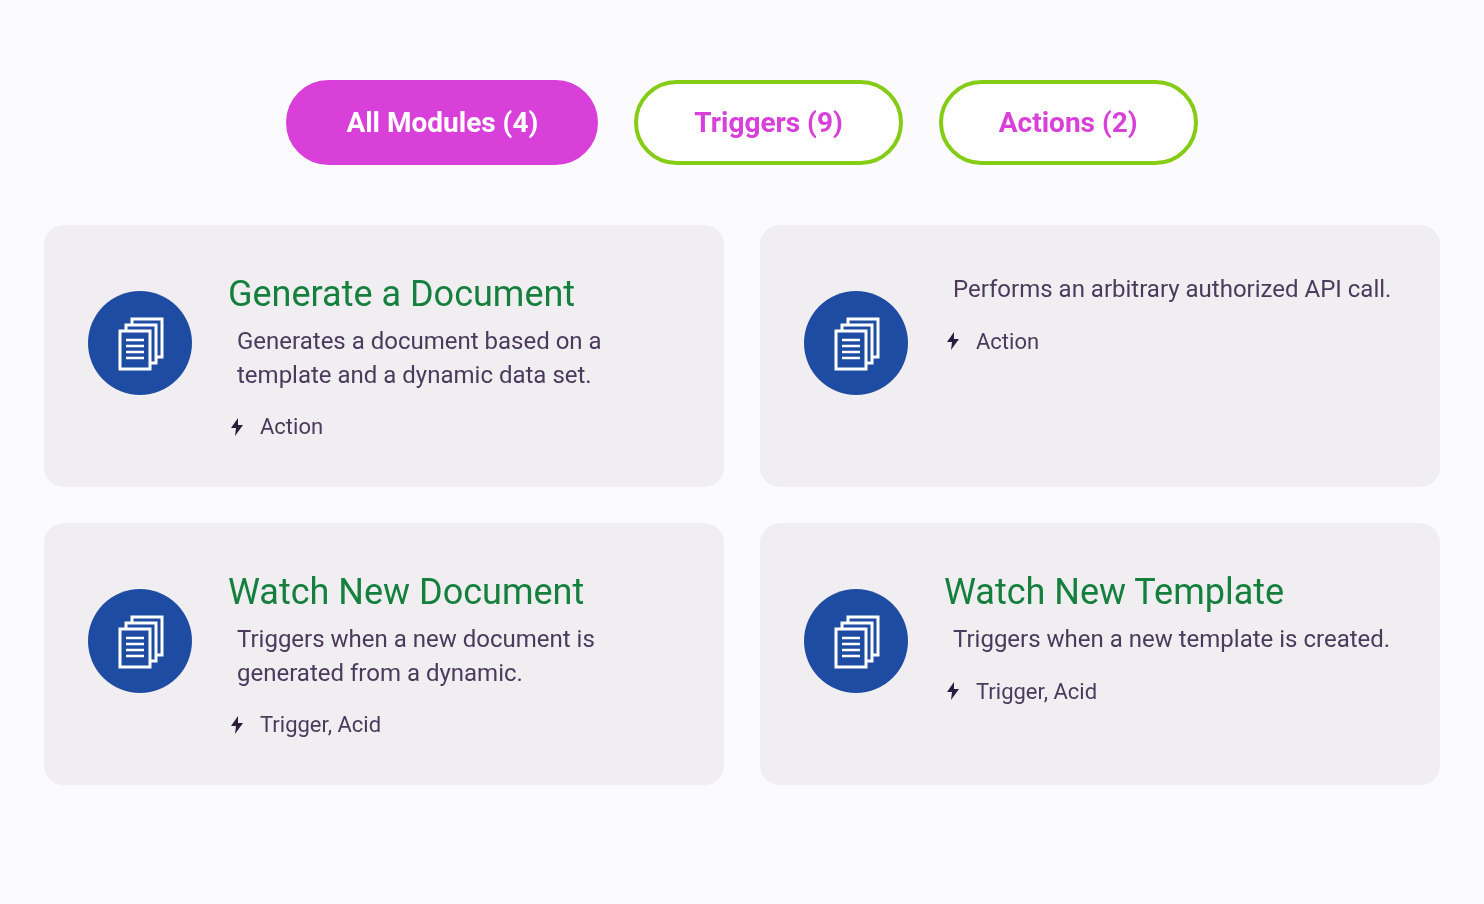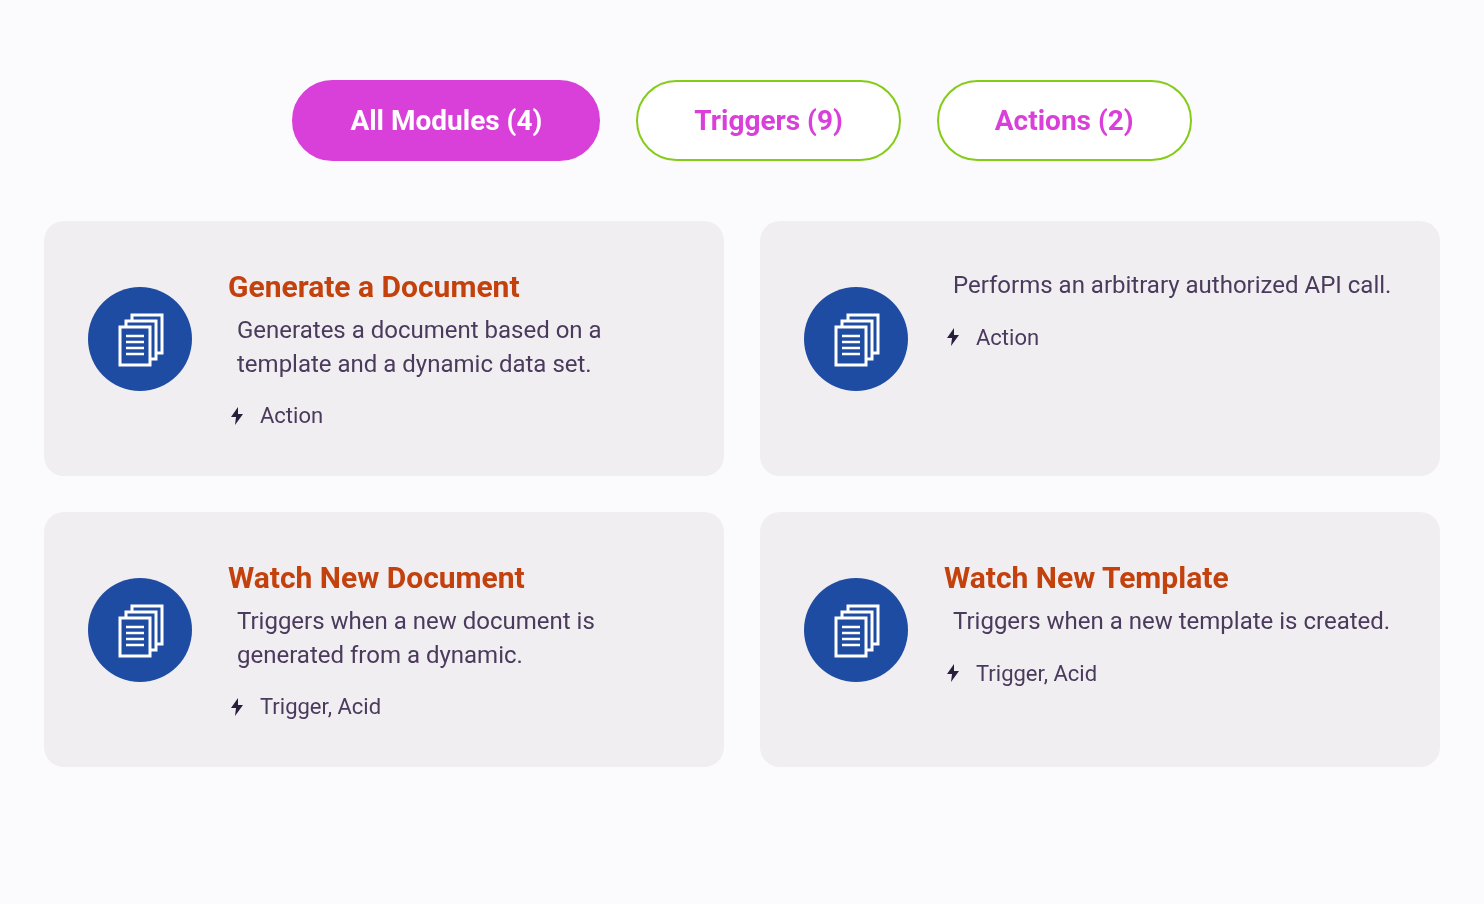--- a/index.html
+++ b/index.html
@@ -20,21 +20,21 @@
       gap: 36px;
       margin-top: 40px;
       margin-bottom: 60px;
     }
     .tab {
       padding: 22px 56px;
       border-radius: 46px;
       font-size: 28px;
       font-weight: 700;
       cursor: pointer;
-      border: 2px solid #84cc16;
+      border: 4px solid #84cc16;
       background: #ffffff;
       color: #d93fd9;
       white-space: nowrap;
     }
     .tab.active {
       background: #d93fd9;
       color: #ffffff;
       border-color: #d93fd9;
     }
     .cards {
@@ -60,23 +60,23 @@
       display: flex;
       align-items: center;
       justify-content: center;
       flex-shrink: 0;
       margin-top: 18px;
     }
     .card-content {
       flex: 1;
     }
     .card-title {
-      font-size: 30px;
-      font-weight: 700;
-      color: #c2410c;
+      font-size: 36px;
+      font-weight: 400;
+      color: #15803d;
       margin-bottom: 10px;
     }
     .card-desc {
       font-size: 24px;
       color: #4a3a5c;
       line-height: 1.4;
       margin-bottom: 22px;
       margin-left: 9px;
     }
     .card-type {

